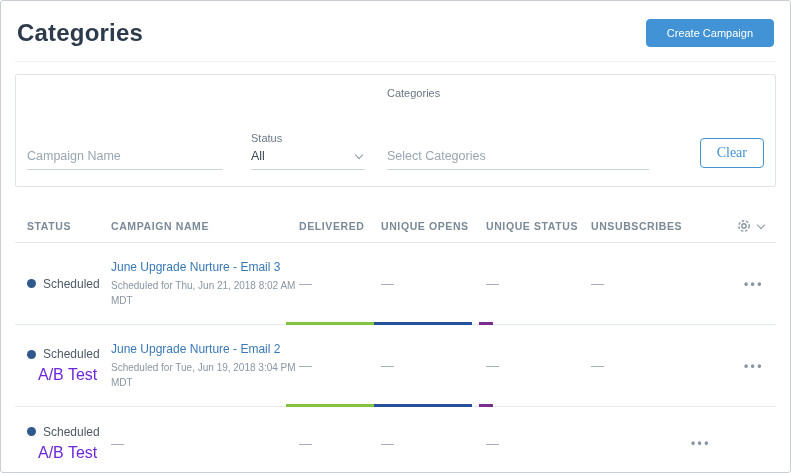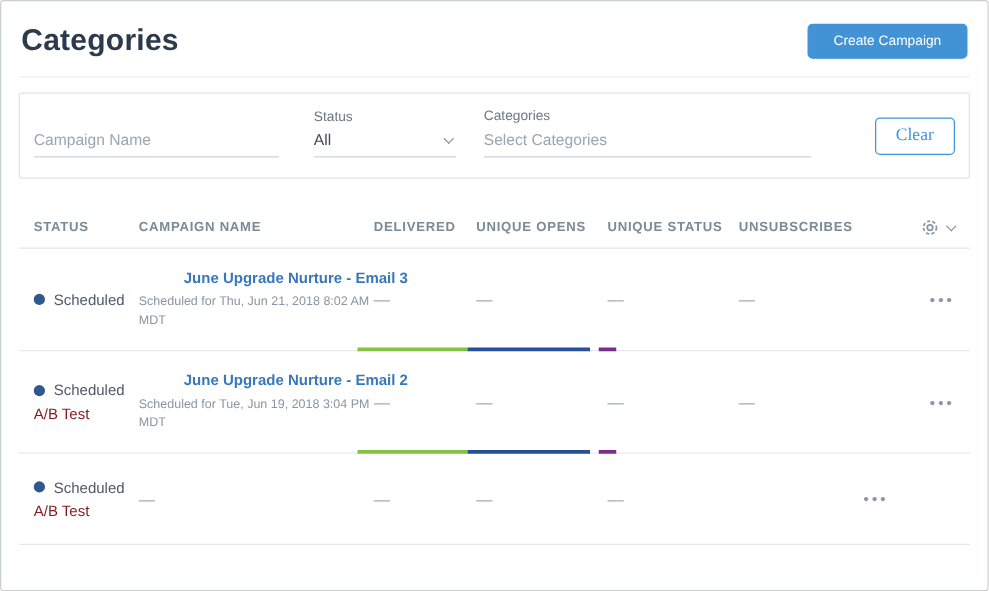--- a/index.html
+++ b/index.html
@@ -43,21 +43,21 @@
   .select {
     display: flex; align-items: center; justify-content: space-between;
     border-bottom: 1px solid #ccd3d9; padding: 2px 3px 6px 0;
     font-size: 12.5px; color: #3f4a56; cursor: pointer;
   }
   .chevron {
     width: 6px; height: 6px;
     border-right: 1.5px solid #8a97a4; border-bottom: 1.5px solid #8a97a4;
     transform: rotate(45deg); margin-bottom: 2px;
   }
-  .categories-input { width: 262px; }
+  .categories-input { width: 262px; margin-top: 44px; }
   .btn-outline {
     margin-left: auto; margin-bottom: 2px;
     background: #fff; color: var(--accent-blue, #4193d6);
     border: 1px solid var(--accent-blue, #4193d6); border-radius: 4px;
     font-family: Liberation Serif, serif; font-size: 14px; padding: 6px 16px; cursor: pointer;
   }
 
   
   .row-grid {
     display: grid;
@@ -69,27 +69,27 @@
     font-size: 10.5px; font-weight: bold; color: #7b8a97; letter-spacing: .6px;
   }
   .th-settings { display: flex; justify-content: flex-end; align-items: center; gap: 6px; cursor: pointer; }
 
   .trow { position: relative; height: 82px; border-bottom: 1px solid #e6eaee; }
   .trow:last-child { height: 73px; }
 
   .status-cell { font-size: 12px; color: #4e5a66; }
   .status-line { display: flex; align-items: center; gap: 7px; }
   .dot { width: 9px; height: 9px; border-radius: 50%; background: var(--status-dot, #30588c); flex: none; }
-  .ab-test { margin-left: 0; margin-top: 5px; font-size: 12px; color: #7f1d1d; }
+  .ab-test { margin-left: 11px; margin-top: 5px; font-size: 16px; color: #6d28d9; }
   .ab-test:empty { display: none; }
 
   .name-cell { align-self: start; padding-top: 14px; }
   .campaign-link {
-    font-size: 12px; font-weight: bold; color: var(--link-blue, #3878b8);
-    text-decoration: none; white-space: nowrap; display: inline-block; cursor: pointer; margin-left: 36px;
+    font-size: 12px; font-weight: normal; color: var(--link-blue, #3878b8);
+    text-decoration: none; white-space: nowrap; display: inline-block; cursor: pointer;
   }
   .scheduled-for { font-size: 10px; color: #8a96a1; line-height: 1.45; margin-top: 4px; width: 205px; }
 
   .metric { font-size: 13px; color: #9aa5b0; }
 
   .menu-cell { display: flex; justify-content: flex-end; }
   .menu-btn {
     background: none; border: 0; color: #8a97a4; cursor: pointer;
     font-family: inherit; font-size: 12px; font-weight: bold; letter-spacing: 2.5px; padding: 4px 0;
   }

